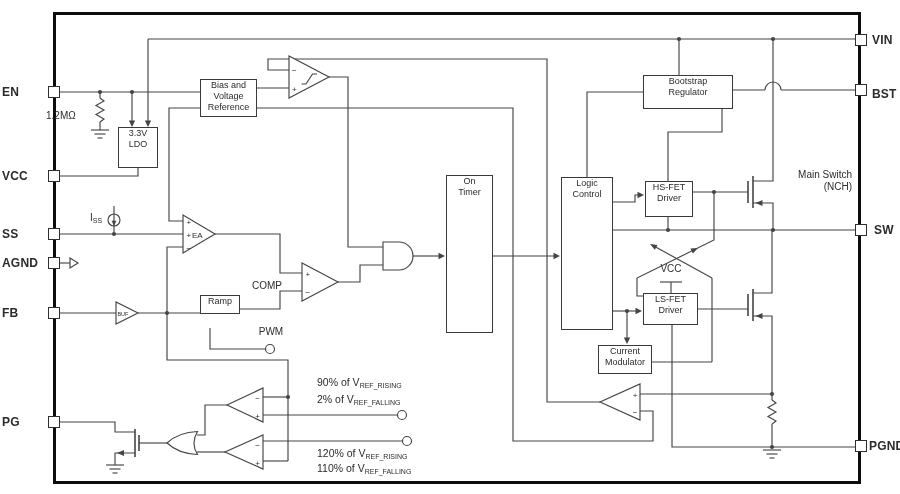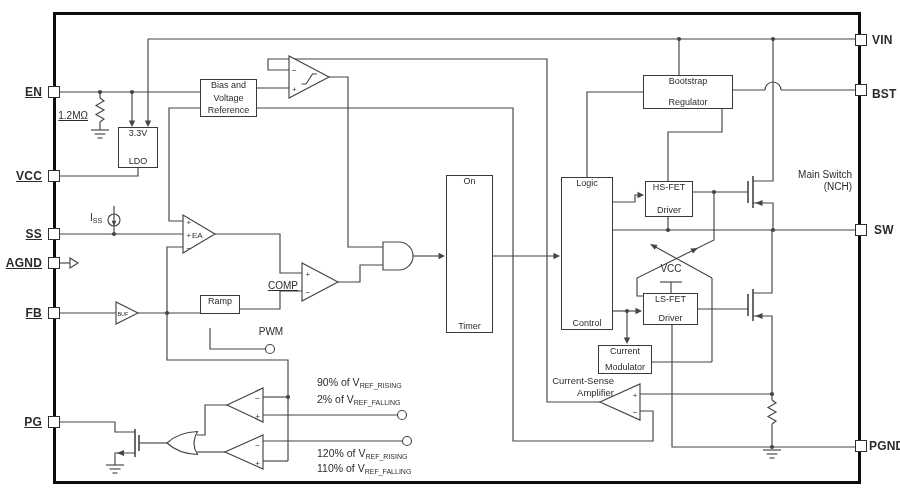--- a/index.html
+++ b/index.html
@@ -2,31 +2,31 @@
 <html><head>
 <meta charset="utf-8">
 <style>
   html,body{margin:0;padding:0;background:#fff;}
   .canvas{position:relative;width:900px;height:494px;background:#fff;overflow:hidden;
           font-family:"Liberation Sans",sans-serif;color:#2b2b2b;}
   .chip-border{position:absolute;left:53px;top:12px;width:808px;height:472px;
                border:3.5px solid #0d0d0d;box-sizing:border-box;background:transparent;}
   svg.wires{position:absolute;left:0;top:0;}
   .blk{position:absolute;border:1.4px solid #3a3a3a;background:#fff;display:flex;
-       flex-direction:column;align-items:center;justify-content:space-between;
+       flex-direction:column;align-items:center;justify-content:flex-start;
        font-size:9px;line-height:1.22;text-align:center;z-index:4;box-sizing:border-box;}
   .pin{position:absolute;width:12px;height:12px;background:#fff;border:1.6px solid #2f2f2f;
        box-sizing:border-box;z-index:6;}
   .pinlbl{position:absolute;font-size:12px;font-weight:bold;line-height:12px;z-index:6;letter-spacing:.2px;}
   .lbl{position:absolute;font-size:10px;line-height:12px;z-index:5;}
   .lbl .ln{display:block;text-align:right;}
   .thr{position:absolute;left:317px;font-size:10.5px;z-index:5;white-space:nowrap;}
   sub{font-size:7px;vertical-align:-2px;letter-spacing:0;}
   .ctr{text-align:center;}
-  .rt{text-align:right;text-decoration:underline;}
+  .rt{text-align:left;}
 </style>
 </head>
 <body>
 
 <div class="canvas">
 
   <div class="chip-border"></div>
 
   <svg class="wires" width="900" height="494" viewBox="0 0 900 494" stroke="#454545" stroke-width="1.15" fill="none">
 
@@ -297,23 +297,19 @@
   <div class="lbl ctr" style="left:252px;top:326px;width:38px">PWM</div>
 
   <div class="lbl ctr" style="left:657px;top:263px;width:28px">VCC</div>
 
   <div class="lbl" style="left:768px;top:169px;width:84px">
     <span class="ln">Main Switch</span>
     <span class="ln">(NCH)</span>
   </div>
 
 
-  <div class="lbl" style="left:534px;top:375px;width:80px;font-size:9.5px">
-    <span class="ln">Current-Sense</span>
-    <span class="ln">Amplifier</span>
-  </div>
 
   <div class="thr" style="top:376px"><span>90% of V</span><sub>REF_RISING</sub></div>
   <div class="thr" style="top:393px"><span>2% of V</span><sub>REF_FALLING</sub></div>
   <div class="thr" style="top:447px"><span>120% of V</span><sub>REF_RISING</sub></div>
   <div class="thr" style="top:462px"><span>110% of V</span><sub>REF_FALLING</sub></div>
 
 </div>
 
 </body></html>

